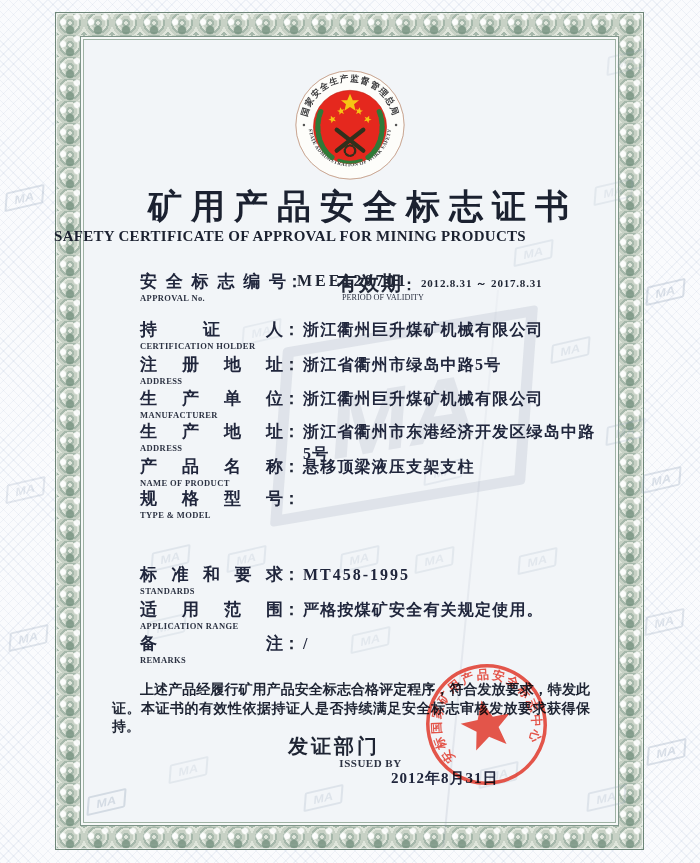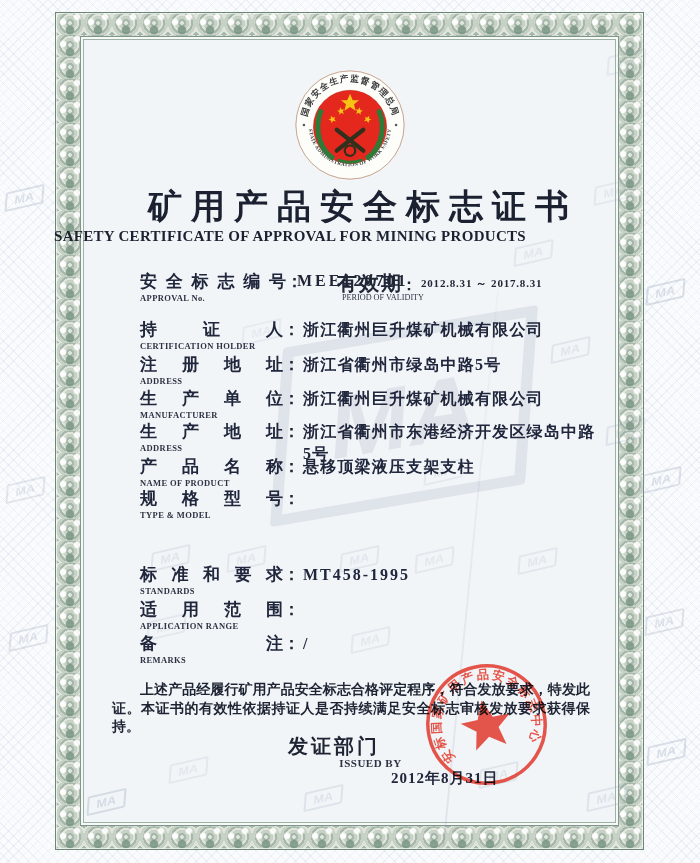--- a/index.html
+++ b/index.html
@@ -240,20 +240,21 @@
       <span class="lbl-en">TYPE &amp; MODEL</span>
     </div>
     <div class="row" style="top:563px">
       <span class="lbl-cn">标准和要求</span><span class="colon">：</span>
       <span class="lbl-en">STANDARDS</span>
       <span class="val" style="letter-spacing:2px">MT458-1995</span>
     </div>
     <div class="row" style="top:598px">
       <span class="lbl-cn">适用范围</span><span class="colon">：</span>
       <span class="lbl-en">APPLICATION RANGE</span>
+      <span class="val">严格按煤矿安全有关规定使用。</span>
     </div>
     <div class="row" style="top:632px">
       <span class="lbl-cn">备注</span><span class="colon">：</span>
       <span class="lbl-en">REMARKS</span>
       <span class="val">/</span>
     </div>
 
     <div class="statement">上述产品经履行矿用产品安全标志合格评定程序，符合发放要求，特发此证。本证书的有效性依据持证人是否持续满足安全标志审核发放要求获得保持。</div>
 
     <div class="issued-cn">发证部门</div>

